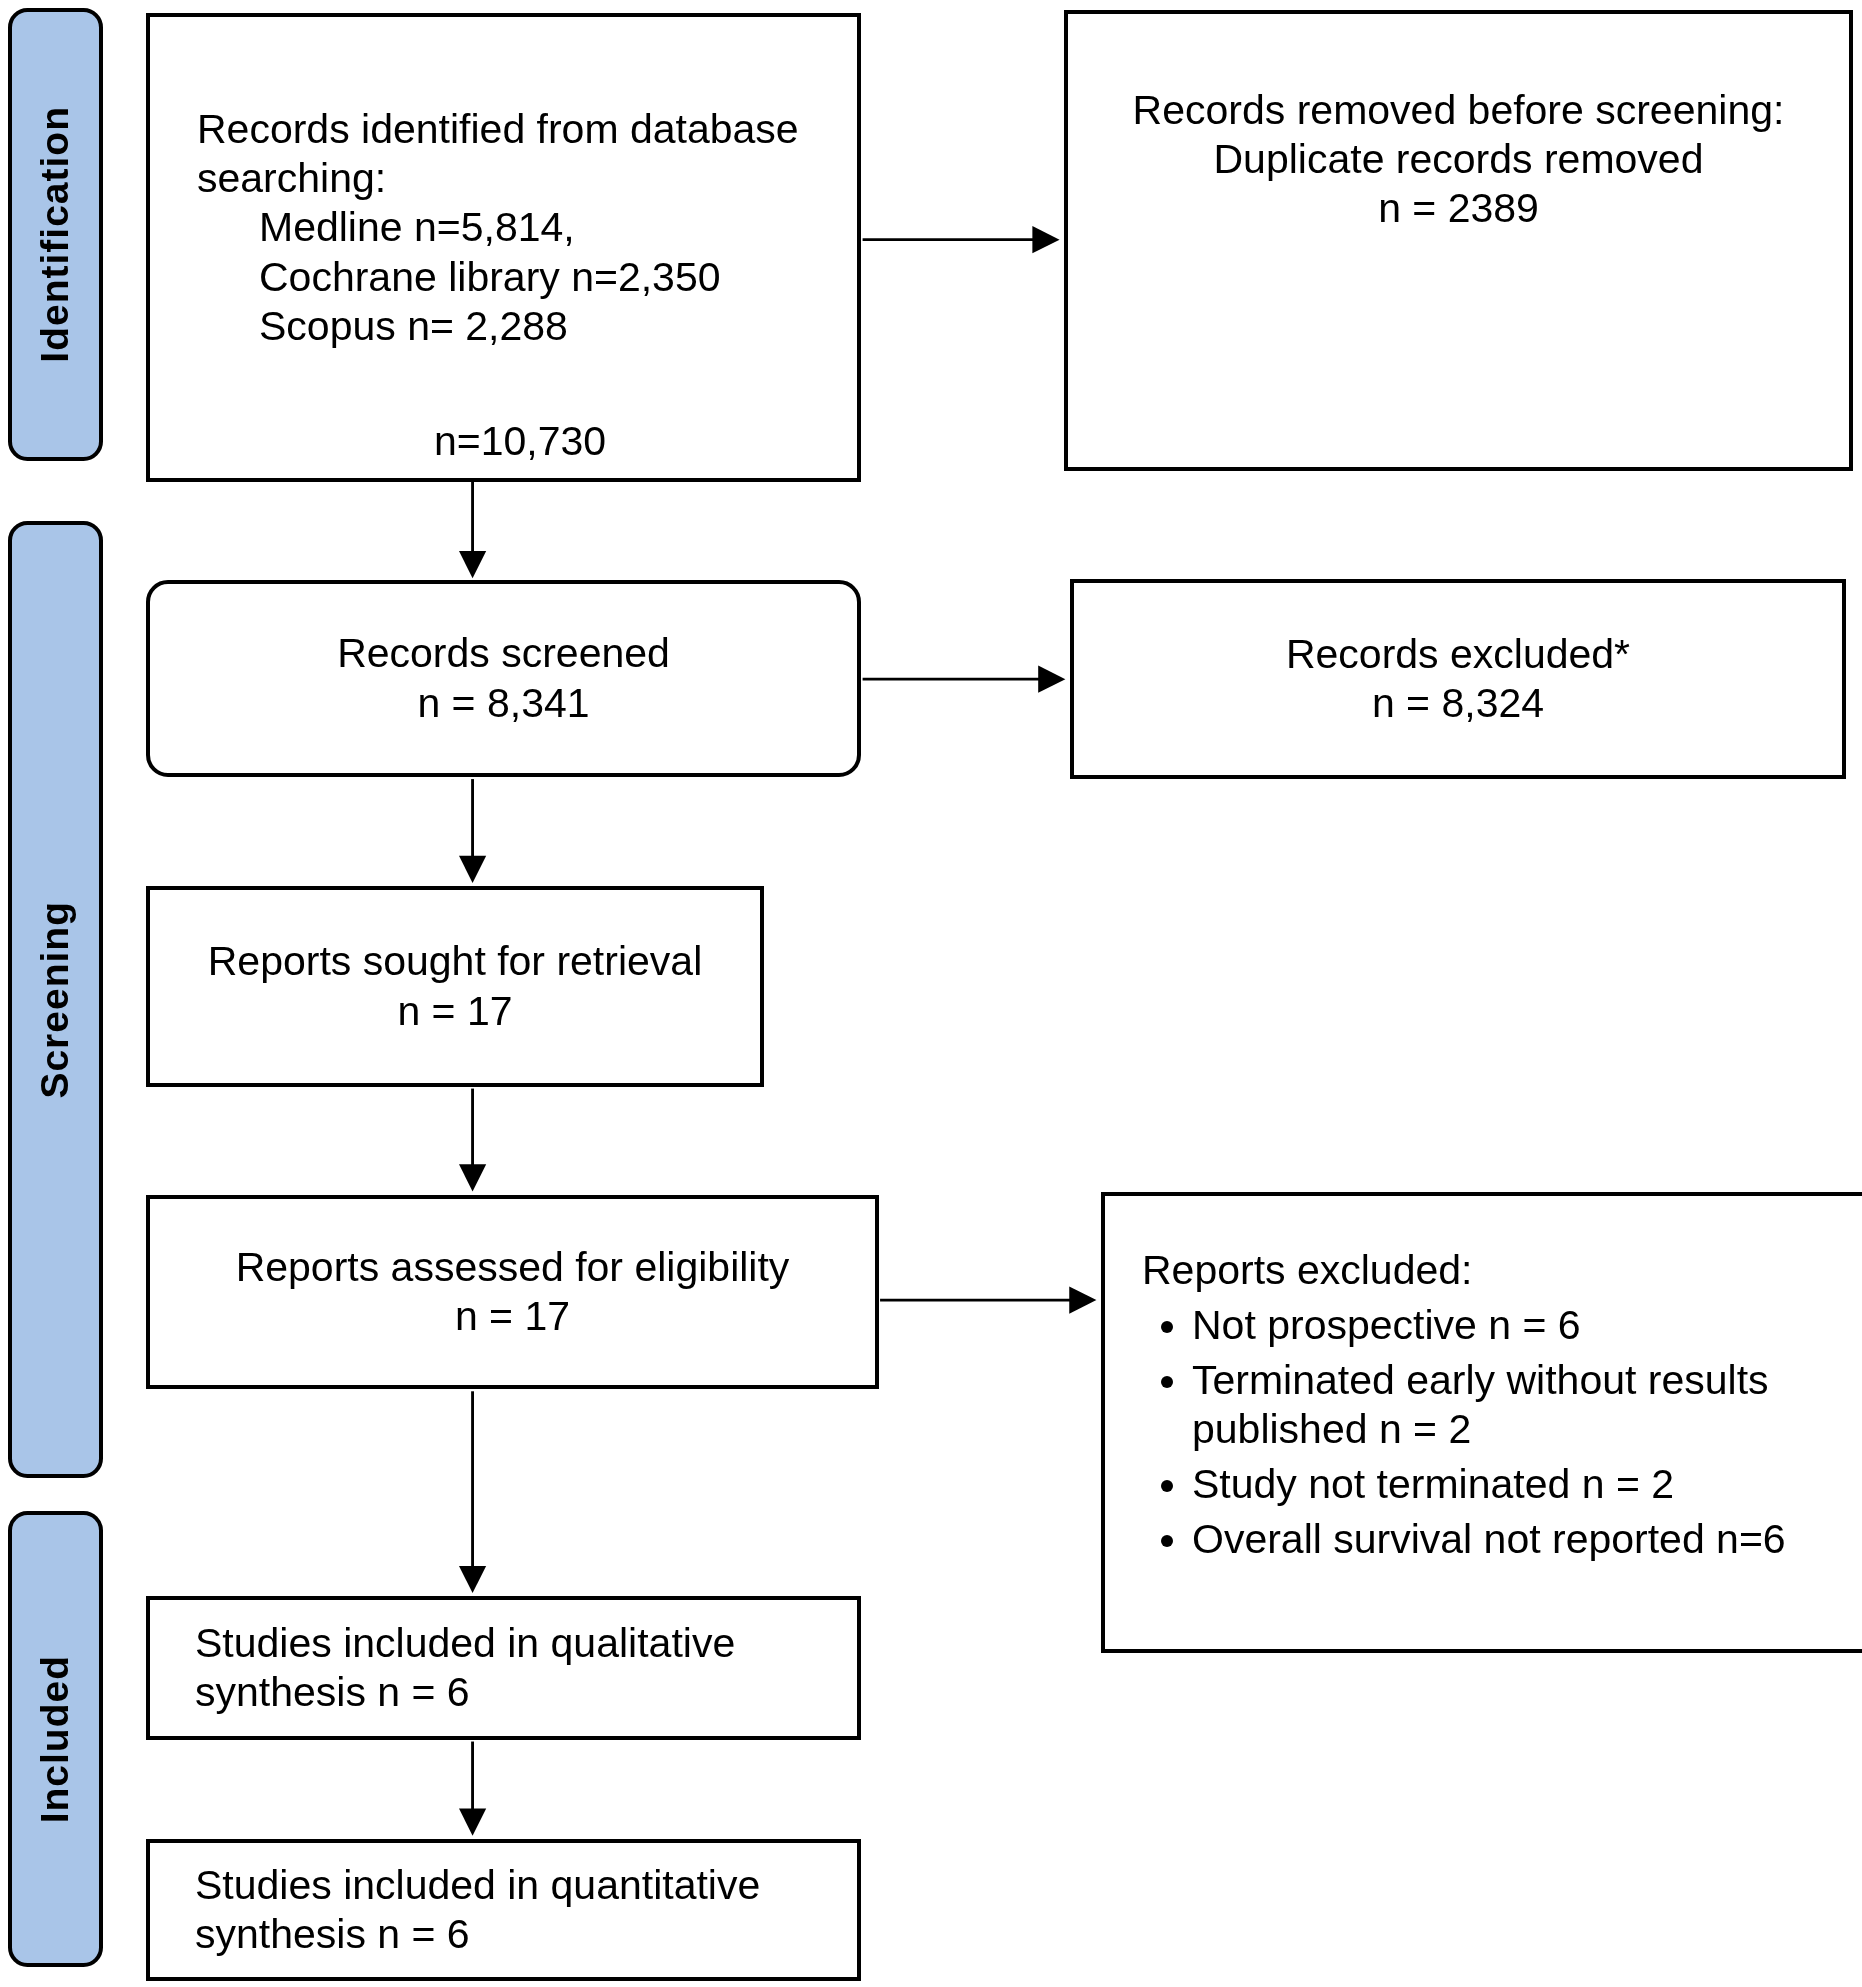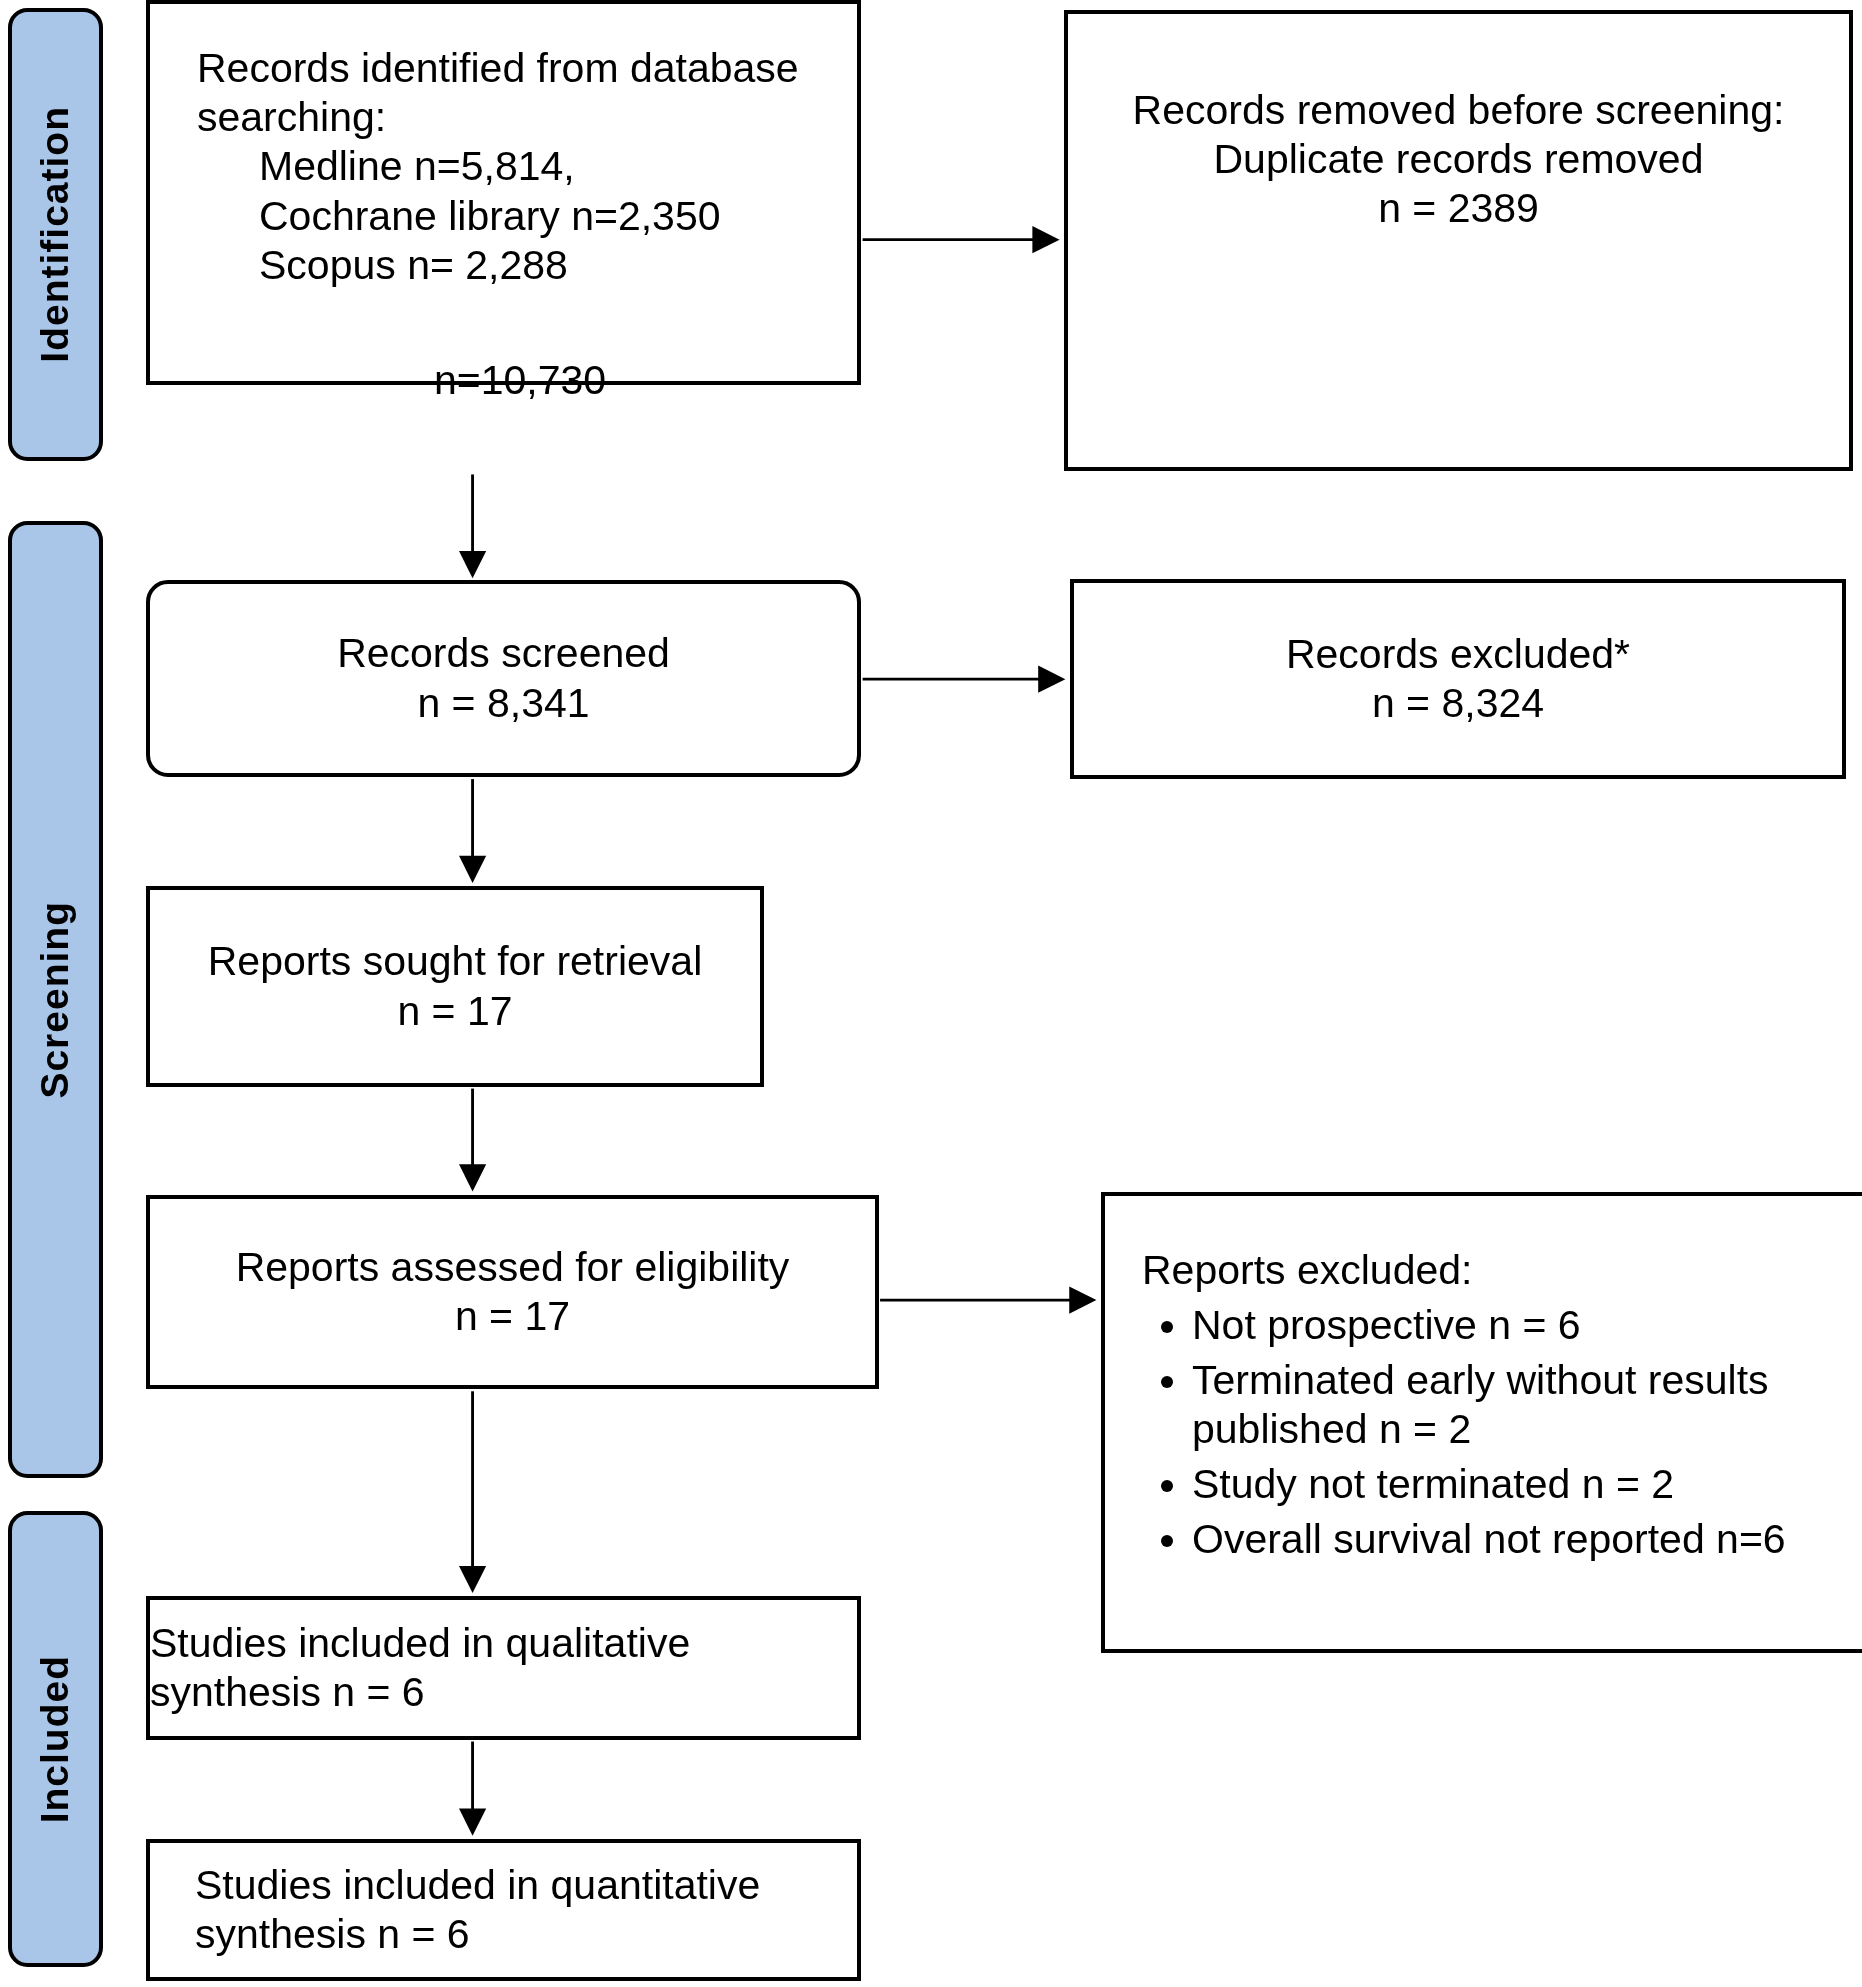--- a/index.html
+++ b/index.html
@@ -56,40 +56,40 @@
     flex-direction: column;
     justify-content: center;
     text-align: left;
   }
   .pre { white-space: pre-line; }
 
   .stage-identification { left: 7.8px;  top: 7.8px;    width: 95px; height: 453px; }
   .stage-screening      { left: 7.8px;  top: 521px;  width: 95px; height: 957px; }
   .stage-included       { left: 7.8px;  top: 1511px; width: 95px; height: 456px; }
 
-  .box-identified { left: 146px; top: 0; width: 715px; height: 385px; padding: 40px 29px 0 47px; }
+  .box-identified { left: 146px; top: 13px; width: 715px; height: 469px; padding: 88px 29px 0 47px; }
   .box-identified .src-line { margin-left: 62px; }
   .box-identified .total-line { margin-left: 237px; margin-top: 66px; }
 
   .box-removed { left: 1064px; top: 9.7px; width: 789px; height: 461px; padding-top: 72px; box-sizing: border-box; text-align: center; }
 
   .box-screened  { left: 146px;  top: 580px;  width: 715px; height: 197px; border-radius: 22px; }
   .box-excluded  { left: 1070px; top: 579px;  width: 776px; height: 200px; }
   .box-sought    { left: 146px;  top: 886px;  width: 618px; height: 201px; }
   .box-assessed  { left: 146px;  top: 1195px; width: 733px; height: 194px; }
 
   .box-reports-excluded { left: 1101px; top: 1192px; width: 788px; height: 461px; padding: 50px 19.4px 0 37px; }
   .box-reports-excluded ul {
     margin: 0;
     padding-left: 50px;
     list-style: disc outside;
   }
   .box-reports-excluded li { margin-top: 5.8px; }
 
-  .box-qualitative  { left: 146px; top: 1596px; width: 715px; height: 144px; padding-right: 19.4px; box-sizing: border-box; }
+  .box-qualitative  { left: 146px; top: 1596px; width: 715px; height: 144px; padding-left: 45px; padding-right: 19.4px; box-sizing: border-box; }
   .box-quantitative { left: 146px; top: 1839px; width: 715px; height: 142px; padding-left: 45px; padding-right: 6px; box-sizing: border-box; }
 </style>
 </head>
 <body>
 
 <div class="canvas">
 
   <svg class="arrows" viewBox="0 0 1919 2048" xmlns="http://www.w3.org/2000/svg">
     <g stroke="#000000" stroke-width="3" fill="#000000">
 

